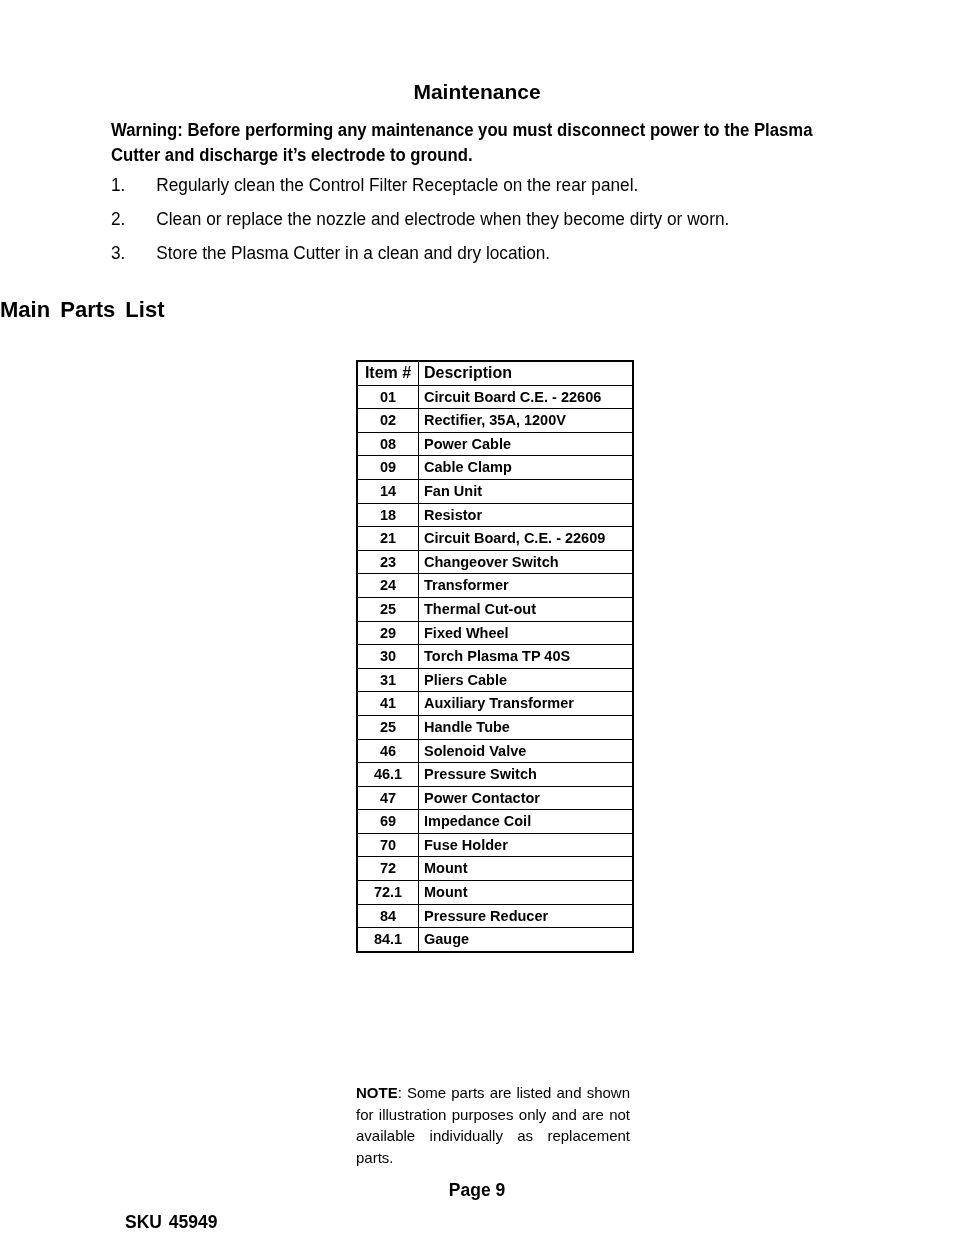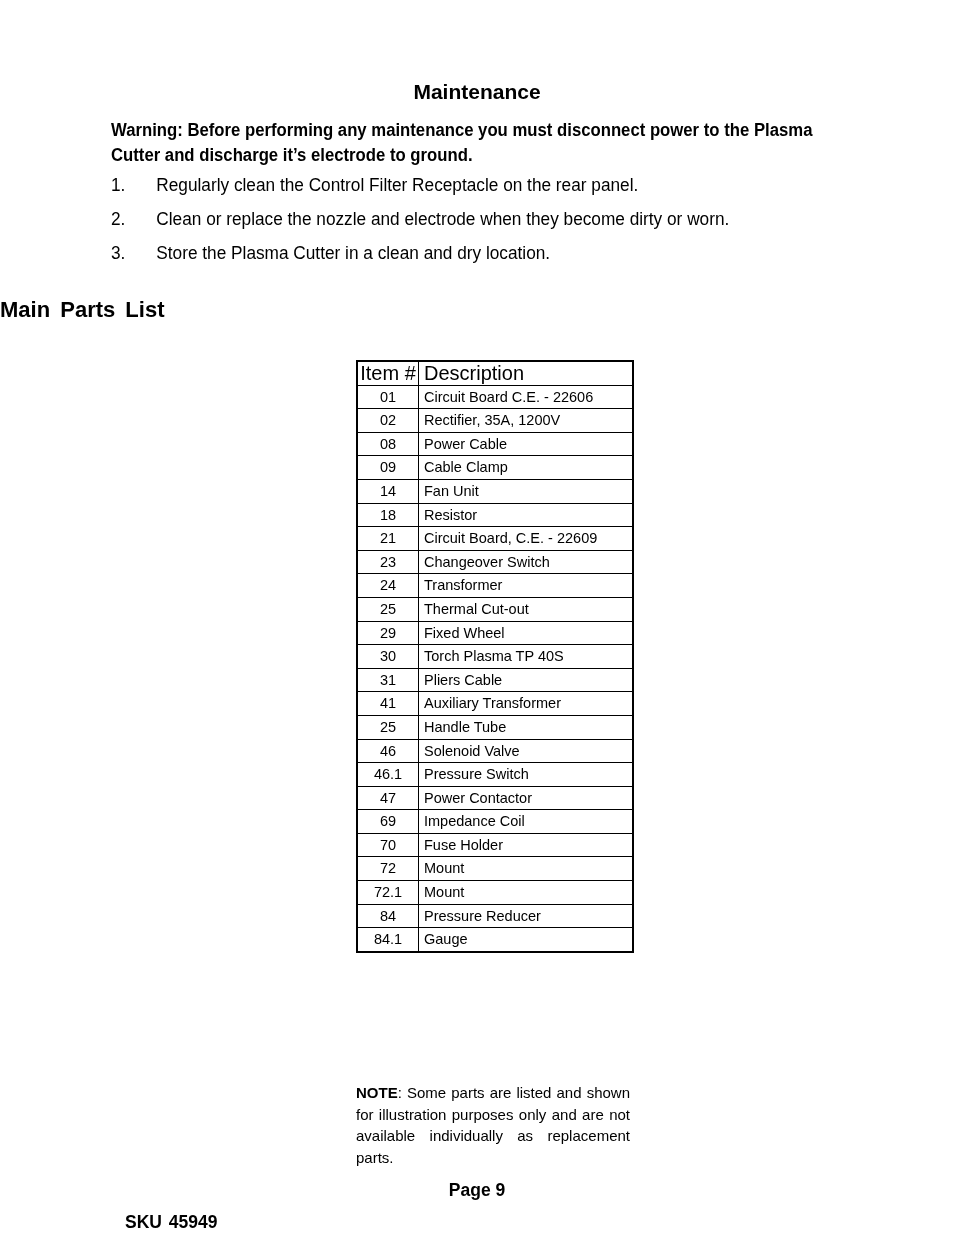--- a/index.html
+++ b/index.html
@@ -101,29 +101,29 @@
     width: 270px;
     border-collapse: collapse;
     table-layout: fixed;
     background: #ffffff;
   }
   #parts-table td, #parts-table th {
     border: 1.6px solid #000000;
     height: 22.6px;
     padding: 0;
     font-size: 14.5px;
-    font-weight: normal;
+    font-weight: bold;
     line-height: 22.6px;
     vertical-align: middle;
     background: #ffffff;
   }
   #parts-table th {
-    font-weight: normal;
+    font-weight: bold;
     text-align: center;
-    font-size: 20px;
+    font-size: 16px;
   }
   #parts-table .col-item {
     width: 60px;
     text-align: center;
   }
   #parts-table .col-desc {
     width: 208px;
     text-align: left;
     padding-left: 5px;
   }

